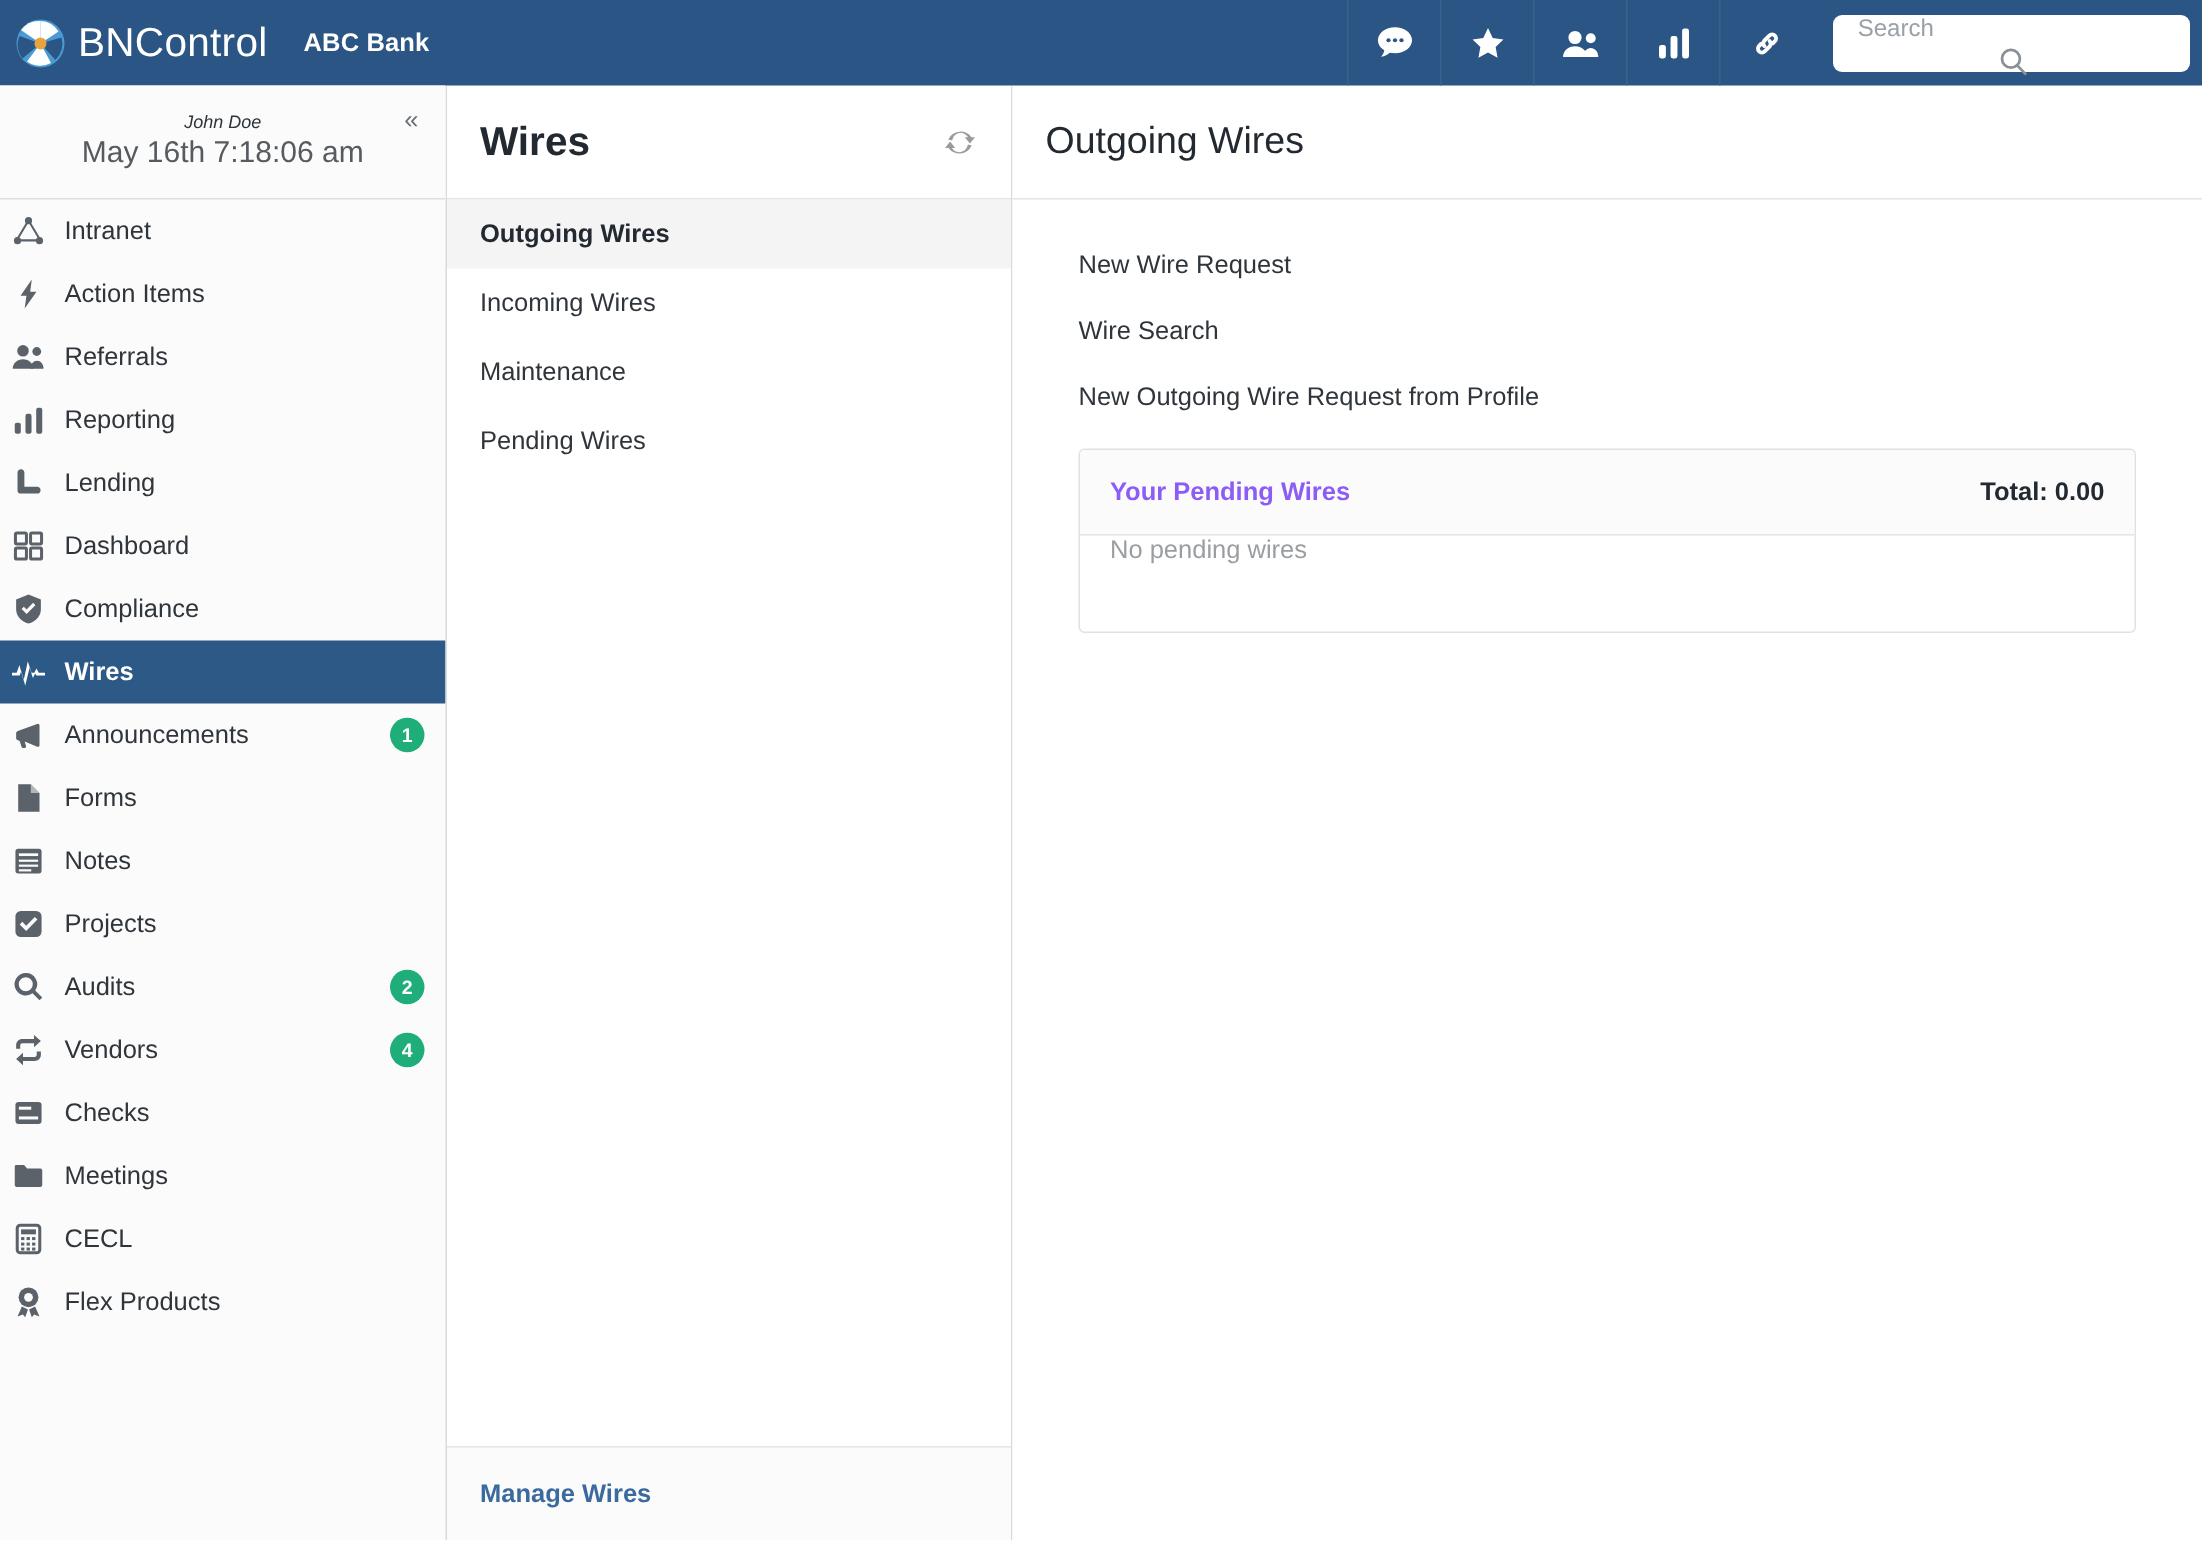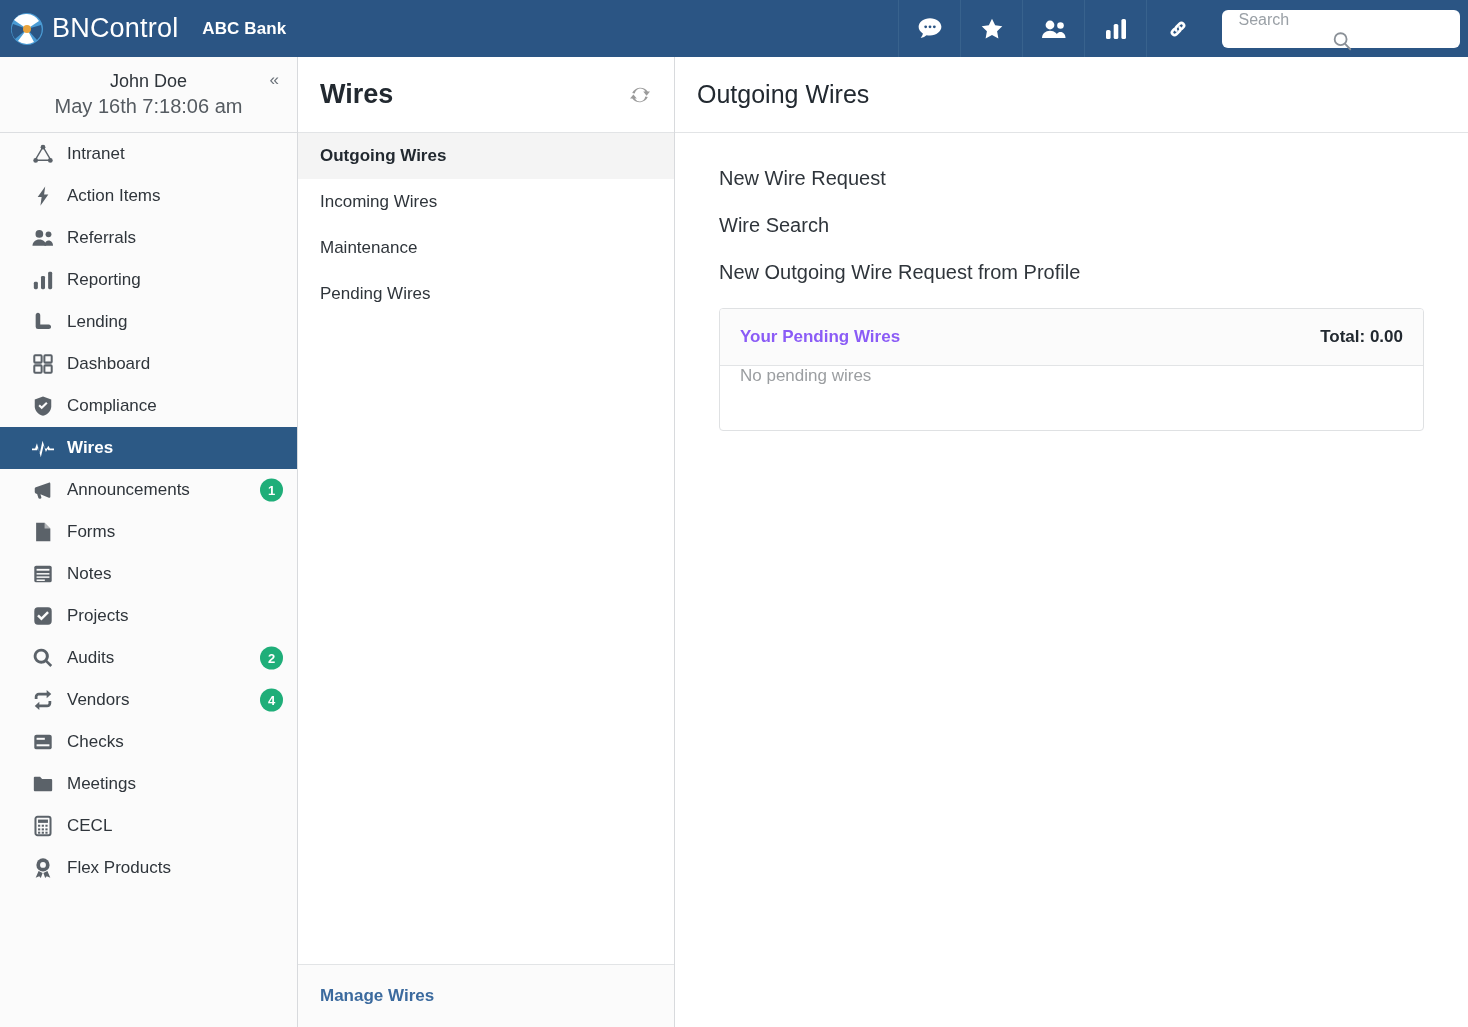--- a/index.html
+++ b/index.html
@@ -67,30 +67,30 @@
     width: 298px; flex: 0 0 298px;
     background: #fbfbfb;
     border-right: 1px solid #d8dadd;
     display: flex; flex-direction: column;
   }
   .user-box {
     height: 76px; border-bottom: 1px solid #dcdee1;
     display: flex; flex-direction: column; align-items: center;
     justify-content: center; position: relative; background: #fbfbfb;
   }
-  .user-name { font-size: 18px; color: #2f353b; font-weight: 400; line-height: 1.35; }
+  .user-name { font-size: 12px; color: #2f353b; font-weight: 400; line-height: 1.35; font-style: italic; }
   .user-date { font-size: 20px; color: #555b61; line-height: 1.35; }
   .collapse-btn {
     position: absolute; right: 18px; top: 14px;
     color: #6a7179; font-size: 17px; cursor: pointer; line-height: 1;
   }
   .nav { flex: 1; overflow: hidden; padding-top: 0; }
   .nav-item {
     height: 42px; display: flex; align-items: center;
-    padding-left: 28px; cursor: pointer; position: relative;
+    padding-left: 4px; cursor: pointer; position: relative;
   }
   .nav-item .nav-ico {
     width: 30px; flex: 0 0 30px; display: flex; align-items: center;
     justify-content: center; margin-right: 9px;
   }
   .nav-item .nav-ico svg { fill: #5b6269; }
   .nav-item .nav-label { font-size: 17px; color: #2f353b; }
   .nav-item.active { background: #2c5985; }
   .nav-item.active .nav-label { color: #ffffff; font-weight: bold; }
   .nav-item.active .nav-ico svg { fill: #ffffff; }
@@ -131,21 +131,21 @@
 
   
   .main { flex: 1; display: flex; flex-direction: column; background: #ffffff; min-width: 0; }
   .main-head {
     height: 76px; border-bottom: 1px solid #e2e4e6;
     display: flex; align-items: center; padding: 0 22px;
   }
   .main-title { font-size: 25px; color: #222930; font-weight: 400; }
   .main-body { padding: 28px 22px 0 22px; flex: 1; }
   .action-link {
-    display: block; font-size: 20px; color: #2f353b;
+    display: block; font-size: 17px; color: #2f353b;
     margin: 0 0 24px 22px; cursor: pointer; text-decoration: none;
   }
   .action-link:first-child { margin-top: 6px; }
   .panel {
     margin: 22px 22px 0 22px;
     border: 1px solid #dfe1e3; border-radius: 4px; overflow: hidden;
   }
   .panel-head {
     background: #fbfbfb; border-bottom: 1px solid #e2e4e6;
     height: 57px; display: flex; align-items: center; padding: 0 20px;

